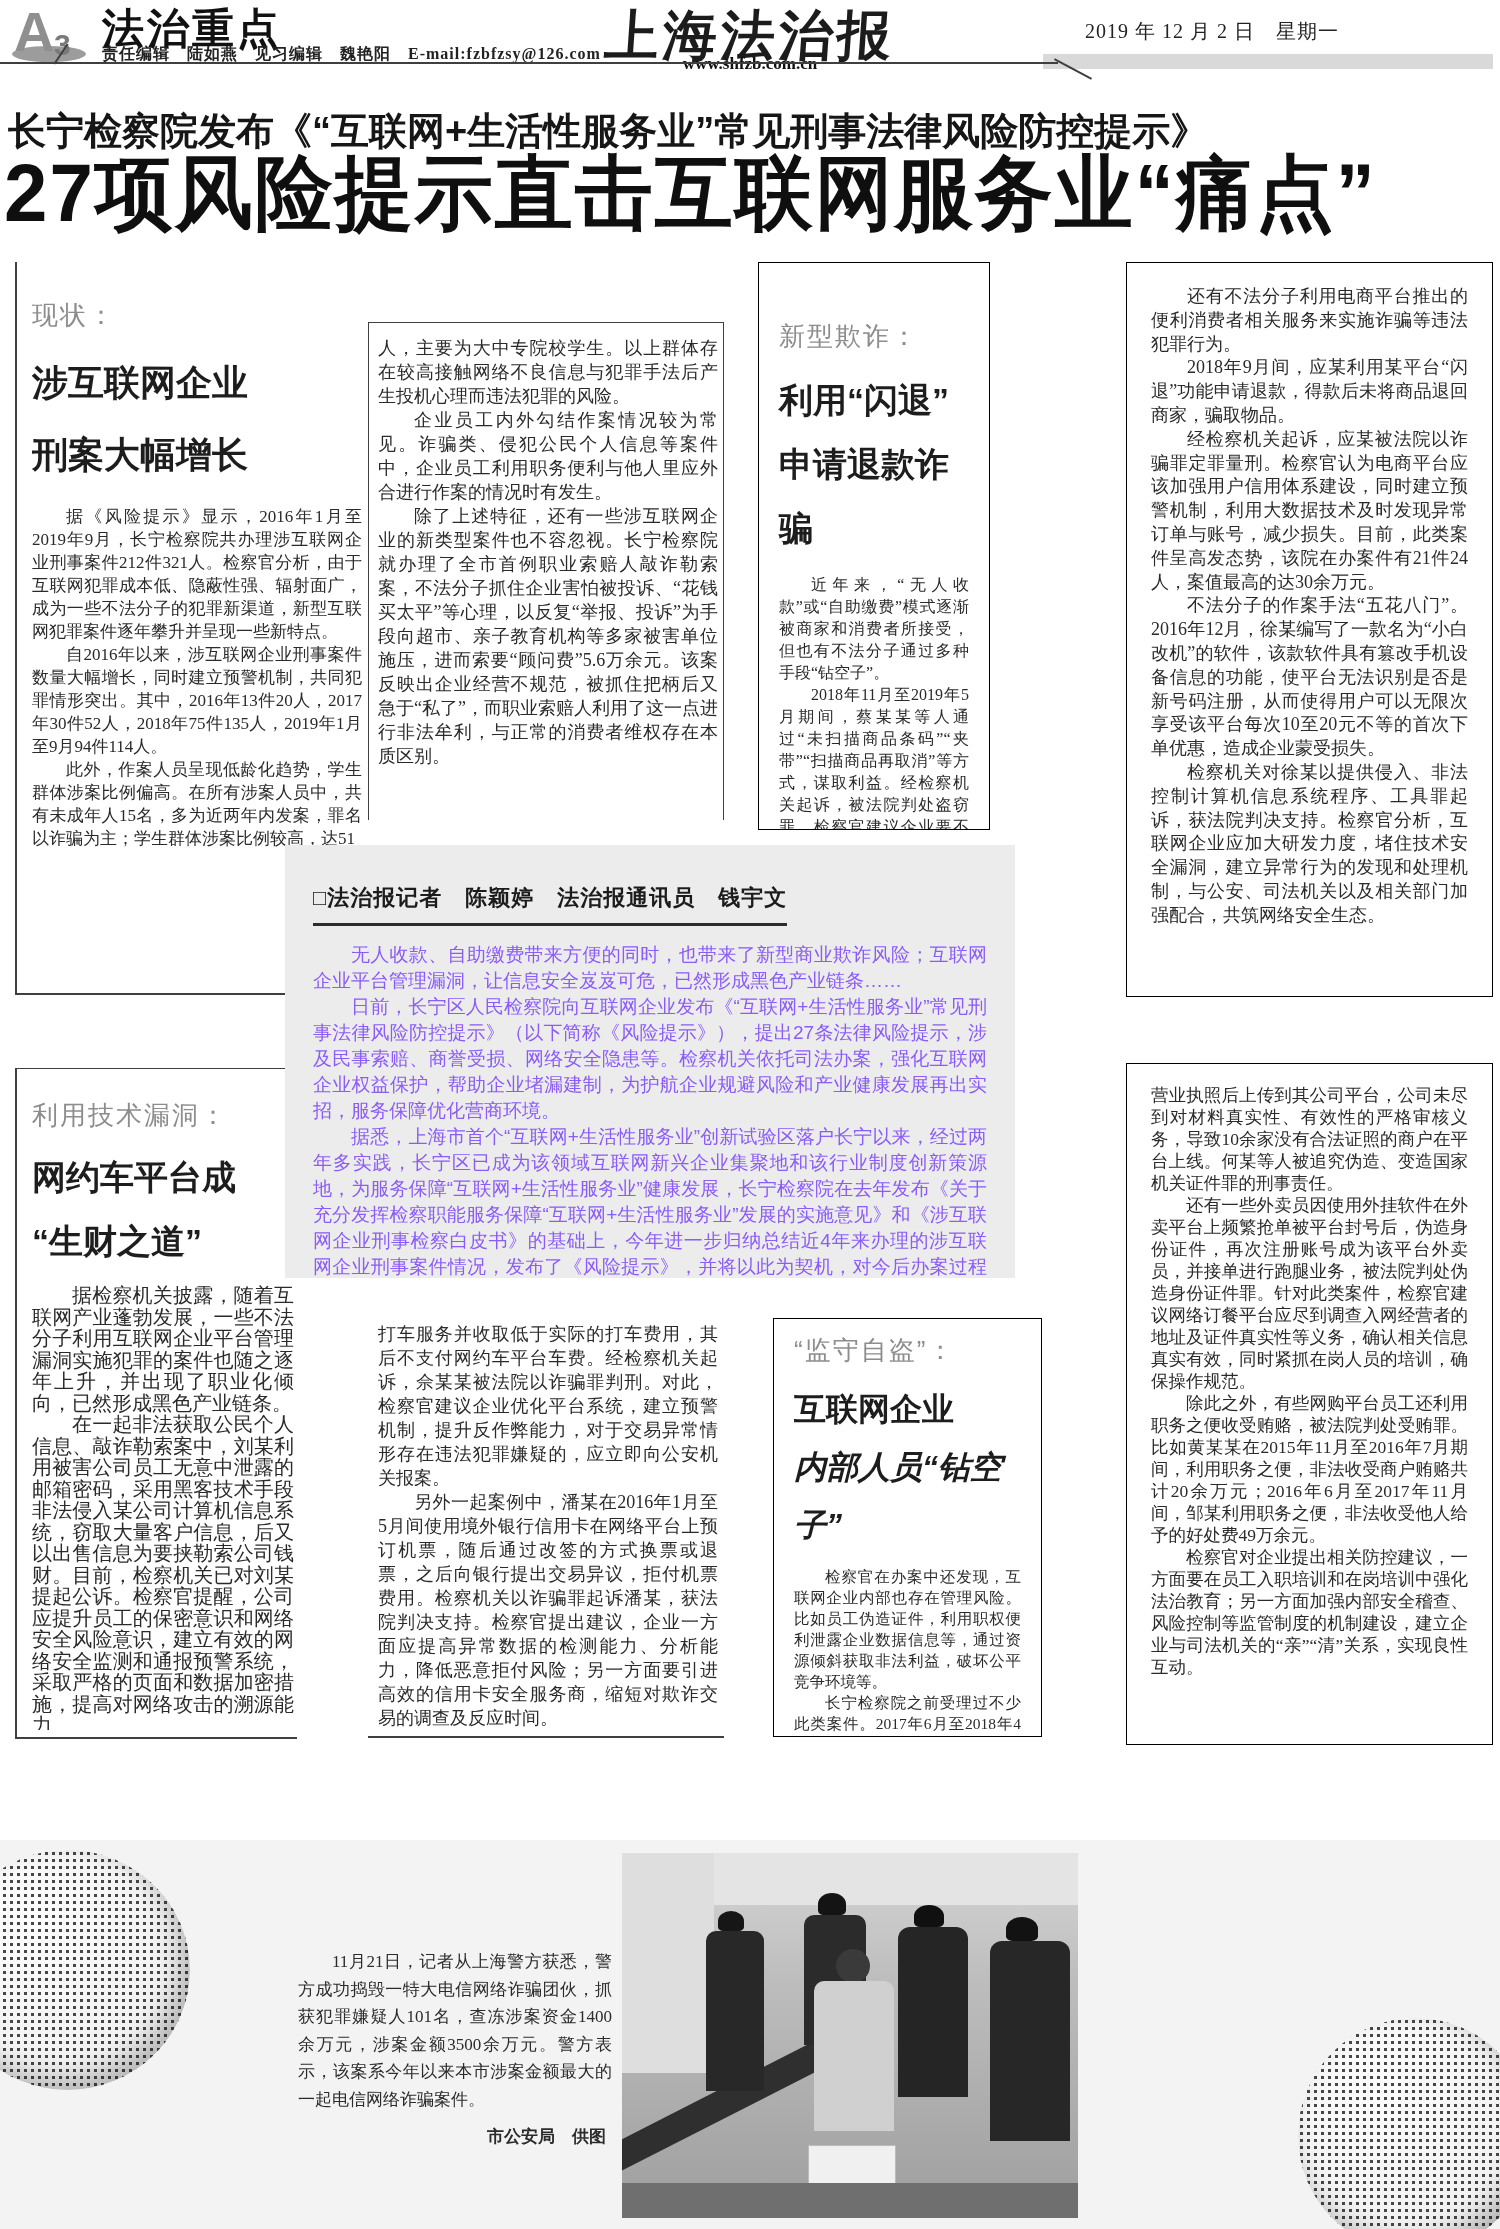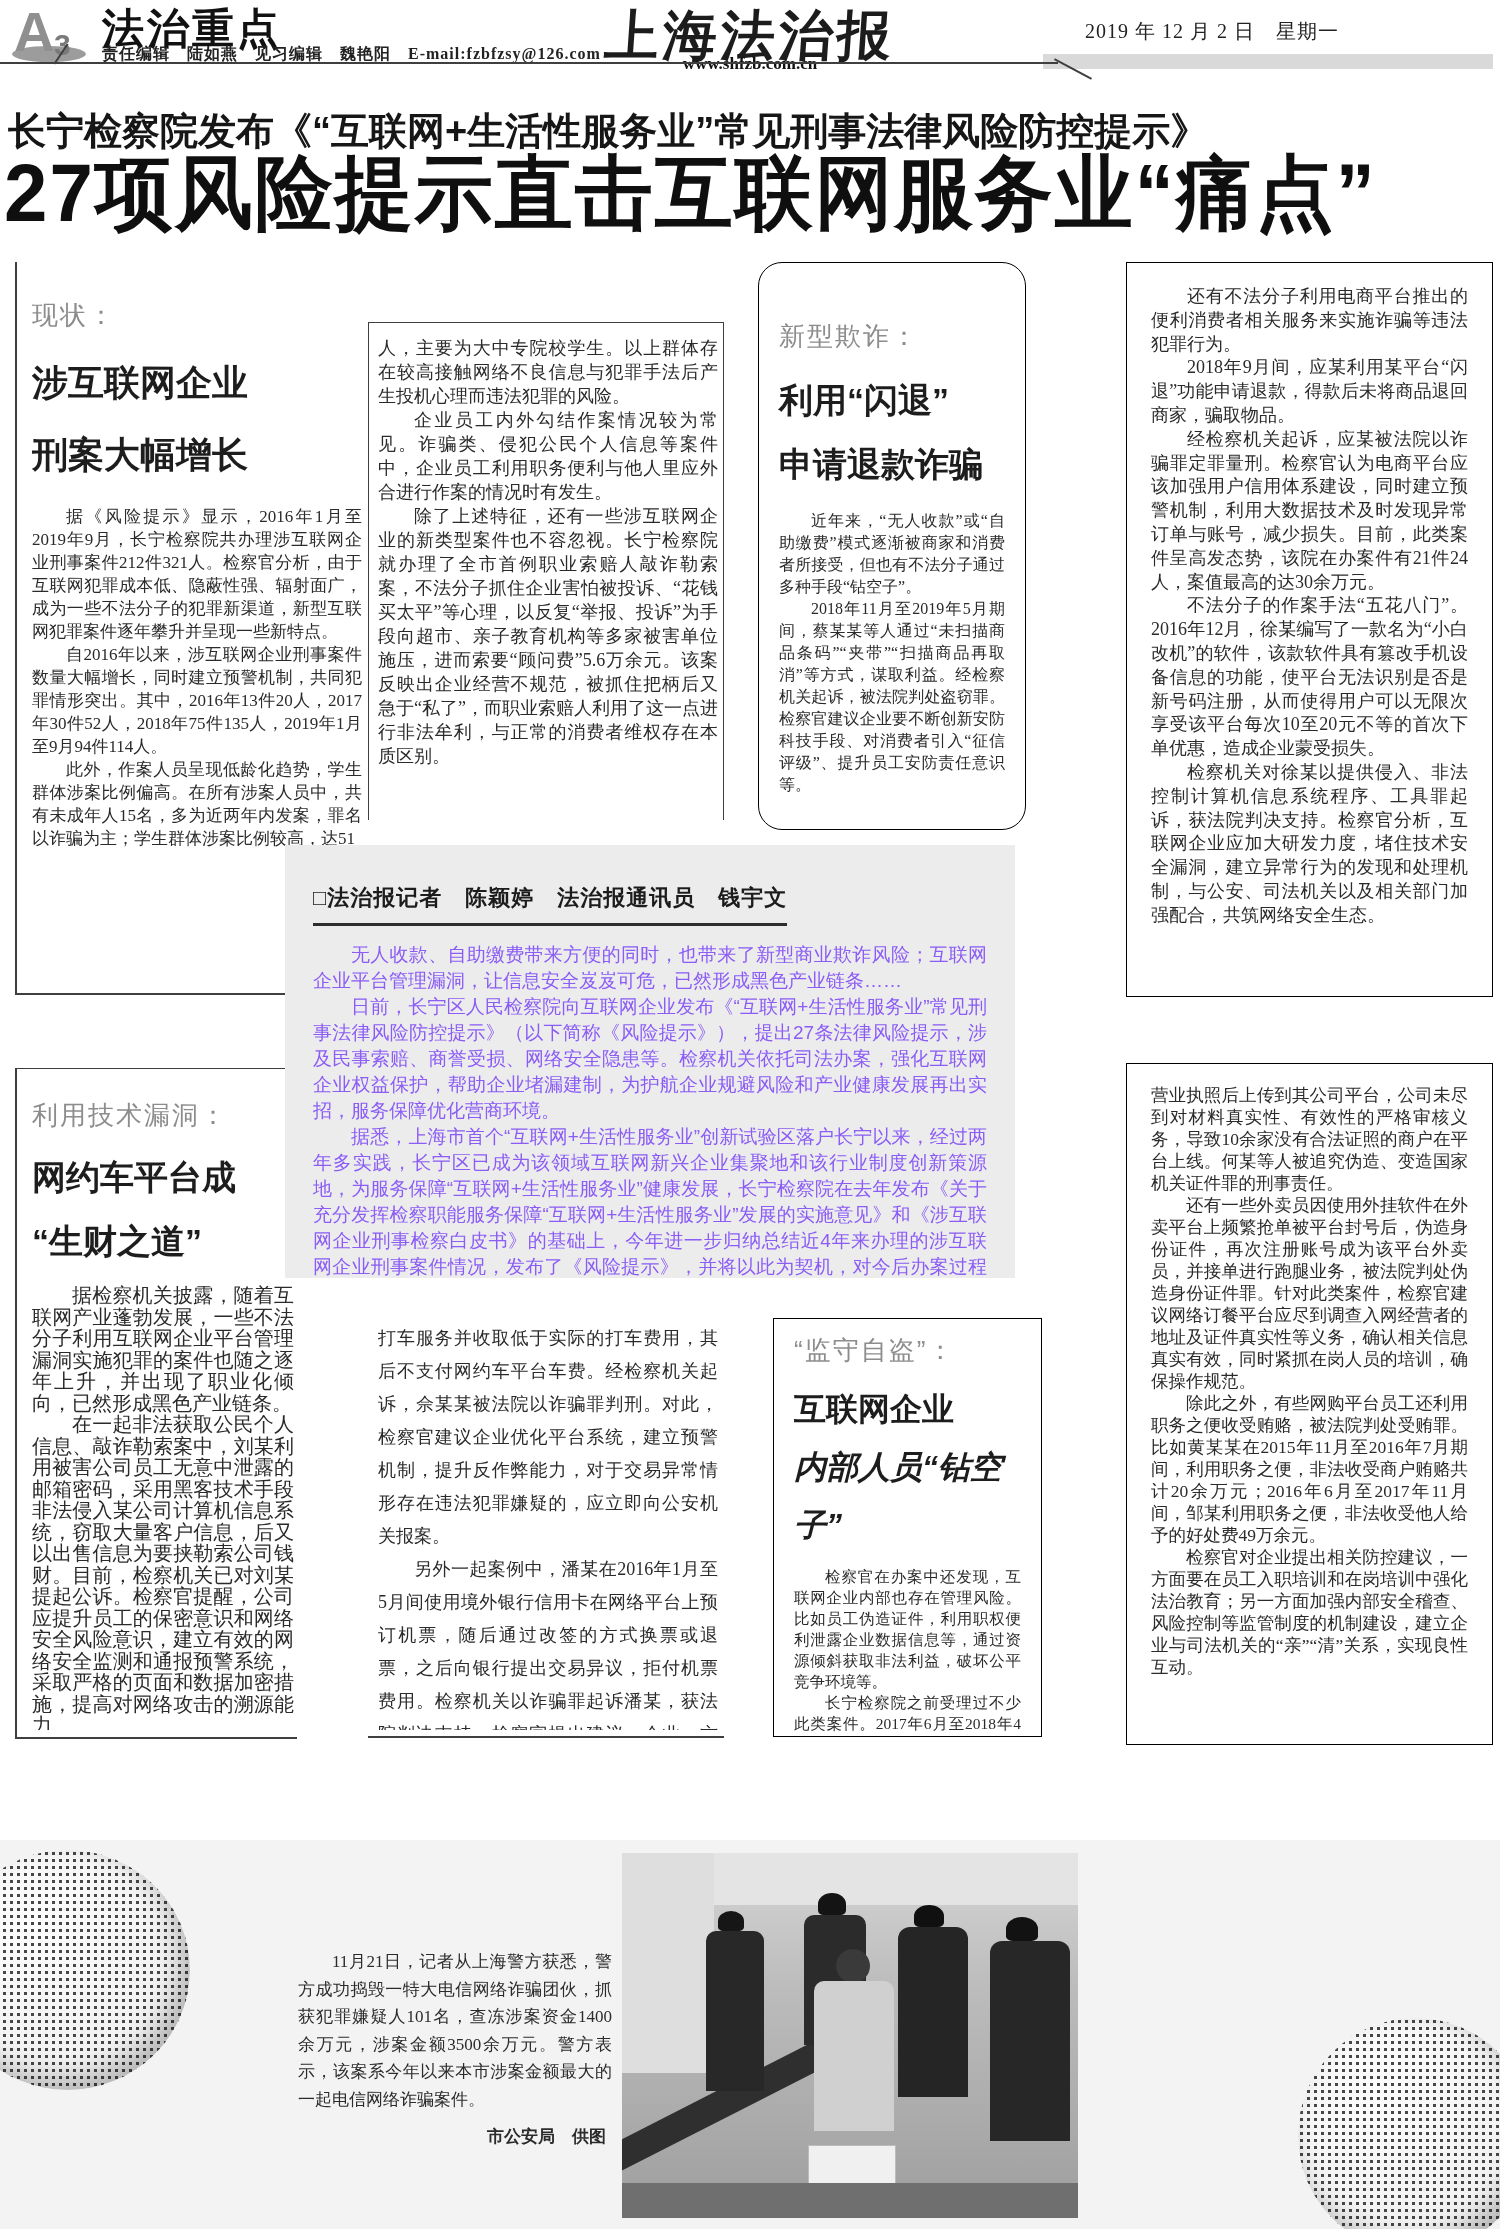--- a/index.html
+++ b/index.html
@@ -22,21 +22,21 @@
               white-space:nowrap;letter-spacing:2px;line-height:1;transform:scaleY(1.04);transform-origin:left top;}
   
   .sec-label{font-family:"Liberation Sans",sans-serif;font-size:26px;color:#8d8d8d;letter-spacing:2px;}
   .sec-title{font-family:"Liberation Sans",sans-serif;font-weight:700;color:#1d1d1d;}
   .body p{margin:0;text-indent:2em;text-align:justify;}
   .col1 .body{font-size:17px;line-height:23px;}
   .col2t .body{font-size:18px;line-height:24px;}
   .fraud-body{font-size:16px;line-height:22px;}
   .col4t .body{font-size:18px;line-height:23.8px;}
   .tech-body{font-size:20px;line-height:21.5px;}
-  .col2b .body{font-size:18px;line-height:33px;}
+  .col2b .body{font-size:18px;line-height:24px;}
   .insider-body{font-size:15.5px;line-height:21px;}
   .col4b .body{font-size:17.5px;line-height:22px;}
   .boxed{position:absolute;border:1px solid #000000;box-sizing:border-box;}
   
   .lead-box{position:absolute;left:285px;top:845px;width:730px;height:433px;background:#ececec;box-sizing:border-box;padding:38px 28px;overflow:hidden;}
   .byline{font-family:"Liberation Sans",sans-serif;font-weight:700;font-size:22px;color:#1c1c1c;
           display:inline-block;border-bottom:3px solid #2d2d2d;padding-bottom:10px;letter-spacing:1px;}
   .lead-box p{font-family:"Liberation Sans",sans-serif;font-weight:400;font-size:19px;line-height:26px;
               color:#8b5cf6;margin:0;text-indent:2em;text-align:justify;}
   .lead-box p:first-of-type{margin-top:16px;}
@@ -101,21 +101,21 @@
   </div>
 
   <div class="abs col2t" style="left:378px;top:336px;width:340px;height:492px;overflow:hidden;">
     <div class="body">
       <p style="text-indent:0;">人，主要为大中专院校学生。以上群体存在较高接触网络不良信息与犯罪手法后产生投机心理而违法犯罪的风险。</p>
       <p>企业员工内外勾结作案情况较为常见。诈骗类、侵犯公民个人信息等案件中，企业员工利用职务便利与他人里应外合进行作案的情况时有发生。</p>
       <p>除了上述特征，还有一些涉互联网企业的新类型案件也不容忽视。长宁检察院就办理了全市首例职业索赔人敲诈勒索案，不法分子抓住企业害怕被投诉、“花钱买太平”等心理，以反复“举报、投诉”为手段向超市、亲子教育机构等多家被害单位施压，进而索要“顾问费”5.6万余元。该案反映出企业经营不规范，被抓住把柄后又急于“私了”，而职业索赔人利用了这一点进行非法牟利，与正常的消费者维权存在本质区别。</p>
     </div>
   </div>
 
-  <div class="boxed" style="left:758px;top:262px;width:268px;height:568px;padding:56px 20px 0 20px;overflow:hidden;border-radius:24px;">
+  <div class="boxed" style="left:758px;top:262px;width:232px;height:568px;padding:56px 20px 0 20px;overflow:hidden;">
     <div class="sec-label">新型欺诈：</div>
     <div class="sec-title" style="font-size:34px;line-height:64px;margin-top:14px;">利用“闪退”</div>
     <div class="sec-title" style="font-size:34px;line-height:64px;margin-bottom:14px;">申请退款诈骗</div>
     <div class="body fraud-body">
       <p>近年来，“无人收款”或“自助缴费”模式逐渐被商家和消费者所接受，但也有不法分子通过多种手段“钻空子”。</p>
       <p>2018年11月至2019年5月期间，蔡某某等人通过“未扫描商品条码”“夹带”“扫描商品再取消”等方式，谋取利益。经检察机关起诉，被法院判处盗窃罪。检察官建议企业要不断创新安防科技手段、对消费者引入“征信评级”、提升员工安防责任意识等。</p>
     </div>
   </div>
 
   <div class="boxed col4t" style="left:1126px;top:262px;width:367px;height:735px;padding:22px 24px 0 24px;overflow:hidden;">

